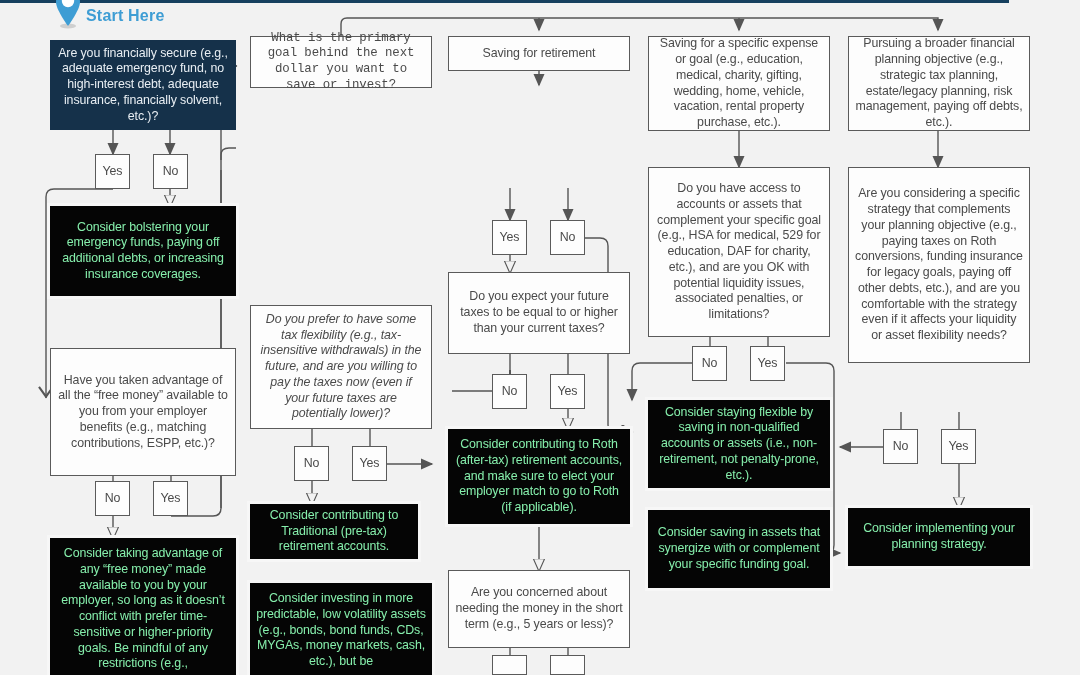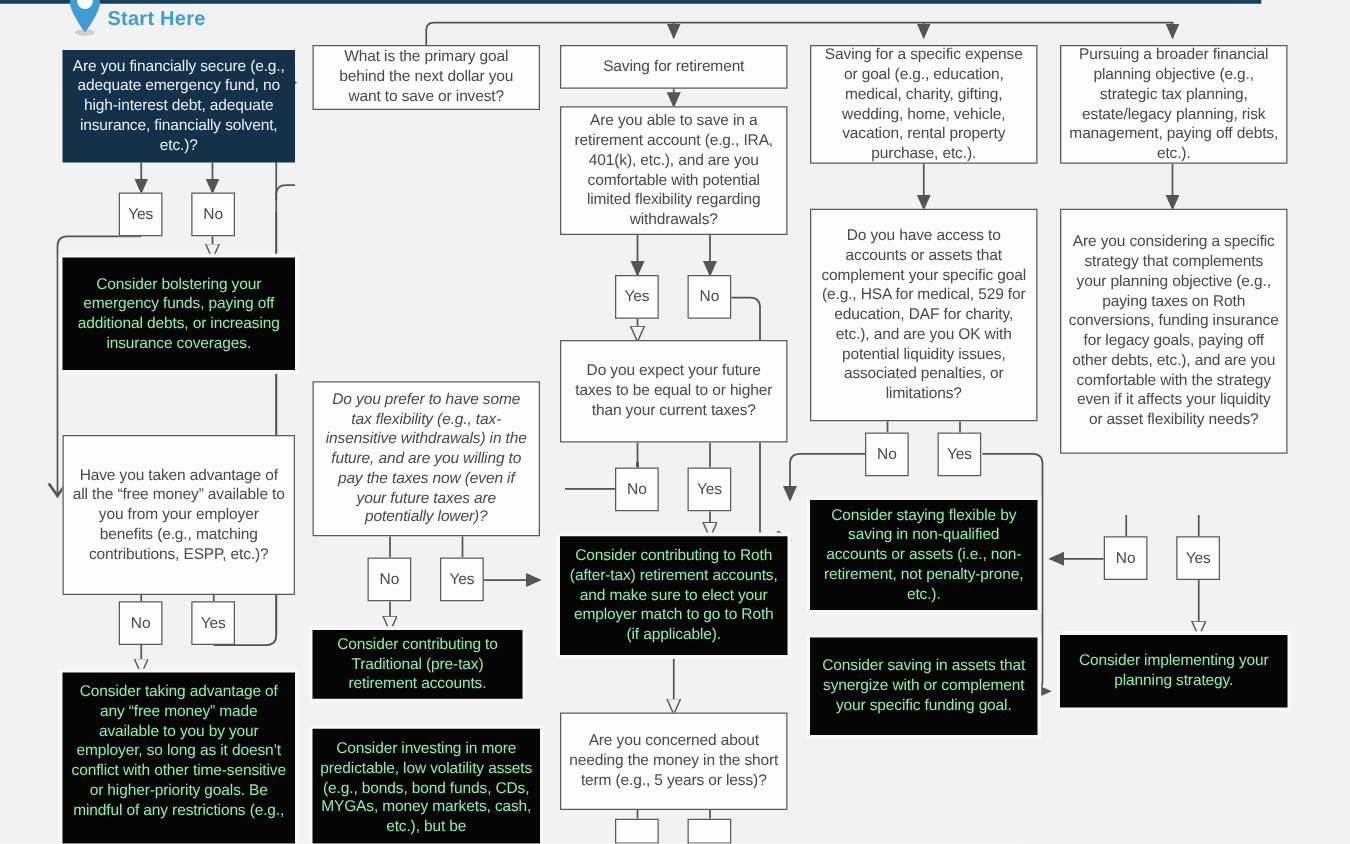--- a/index.html
+++ b/index.html
@@ -232,24 +232,24 @@
   </div>
 
   <div class="node yn" style="left:95px; top:481px;">
     <div class="node-inner">No</div>
   </div>
   <div class="node yn" style="left:153px; top:481px;">
     <div class="node-inner">Yes</div>
   </div>
 
   <div class="node blk" style="left:50px; top:538px; width:186px; height:137px; align-items:flex-start;">
-    <div class="node-inner" style="padding-top:8px;">Consider taking advantage of any “free money” made available to you by your employer, so long as it doesn’t conflict with other time-sensitive or higher-priority goals. Be mindful of any restrictions (e.g.,</div>
-  </div>
-
-  <div class="node q" style="left:250px; top:36px; width:182px; height:52px;">
+    <div class="node-inner" style="padding-top:8px;">Consider taking advantage of any “free money” made available to you by your employer, so long as it doesn’t conflict with prefer time-sensitive or higher-priority goals. Be mindful of any restrictions (e.g.,</div>
+  </div>
+
+  <div class="node q" style="left:250px; top:36px; width:182px; height:52px;font-family:Liberation Mono, monospace;">
     <div class="node-inner">What is the primary goal behind the next dollar you want to save or invest?</div>
   </div>
 
   <div class="node q" style="left:250px; top:305px; width:182px; height:124px;font-style:italic;">
     <div class="node-inner">Do you prefer to have some tax flexibility (e.g., tax-insensitive withdrawals) in the future, and are you willing to pay the taxes now (even if your future taxes are potentially lower)?</div>
   </div>
 
   <div class="node yn" style="left:294px; top:446px;">
     <div class="node-inner">No</div>
   </div>
@@ -262,23 +262,20 @@
   </div>
 
   <div class="node blk" style="left:250px; top:583px; width:182px; height:92px; align-items:flex-start;">
     <div class="node-inner" style="padding-top:8px;">Consider investing in more predictable, low volatility assets (e.g., bonds, bond funds, CDs, MYGAs, money markets, cash, etc.), but be</div>
   </div>
 
   <div class="node q" style="left:448px; top:36px; width:182px; height:35px;">
     <div class="node-inner">Saving for retirement</div>
   </div>
 
-  <div class="node q" style="left:448px; top:85px; width:182px; height:103px;">
-    <div class="node-inner">Are you able to save in a retirement account (e.g., IRA, 401(k), etc.), and are you comfortable with potential limited flexibility regarding withdrawals?</div>
-  </div>
 
   <div class="node yn" style="left:492px; top:220px;">
     <div class="node-inner">Yes</div>
   </div>
   <div class="node yn" style="left:550px; top:220px;">
     <div class="node-inner">No</div>
   </div>
 
   <div class="node q" style="left:448px; top:272px; width:182px; height:82px;">
     <div class="node-inner">Do you expect your future taxes to be equal to or higher than your current taxes?</div>

